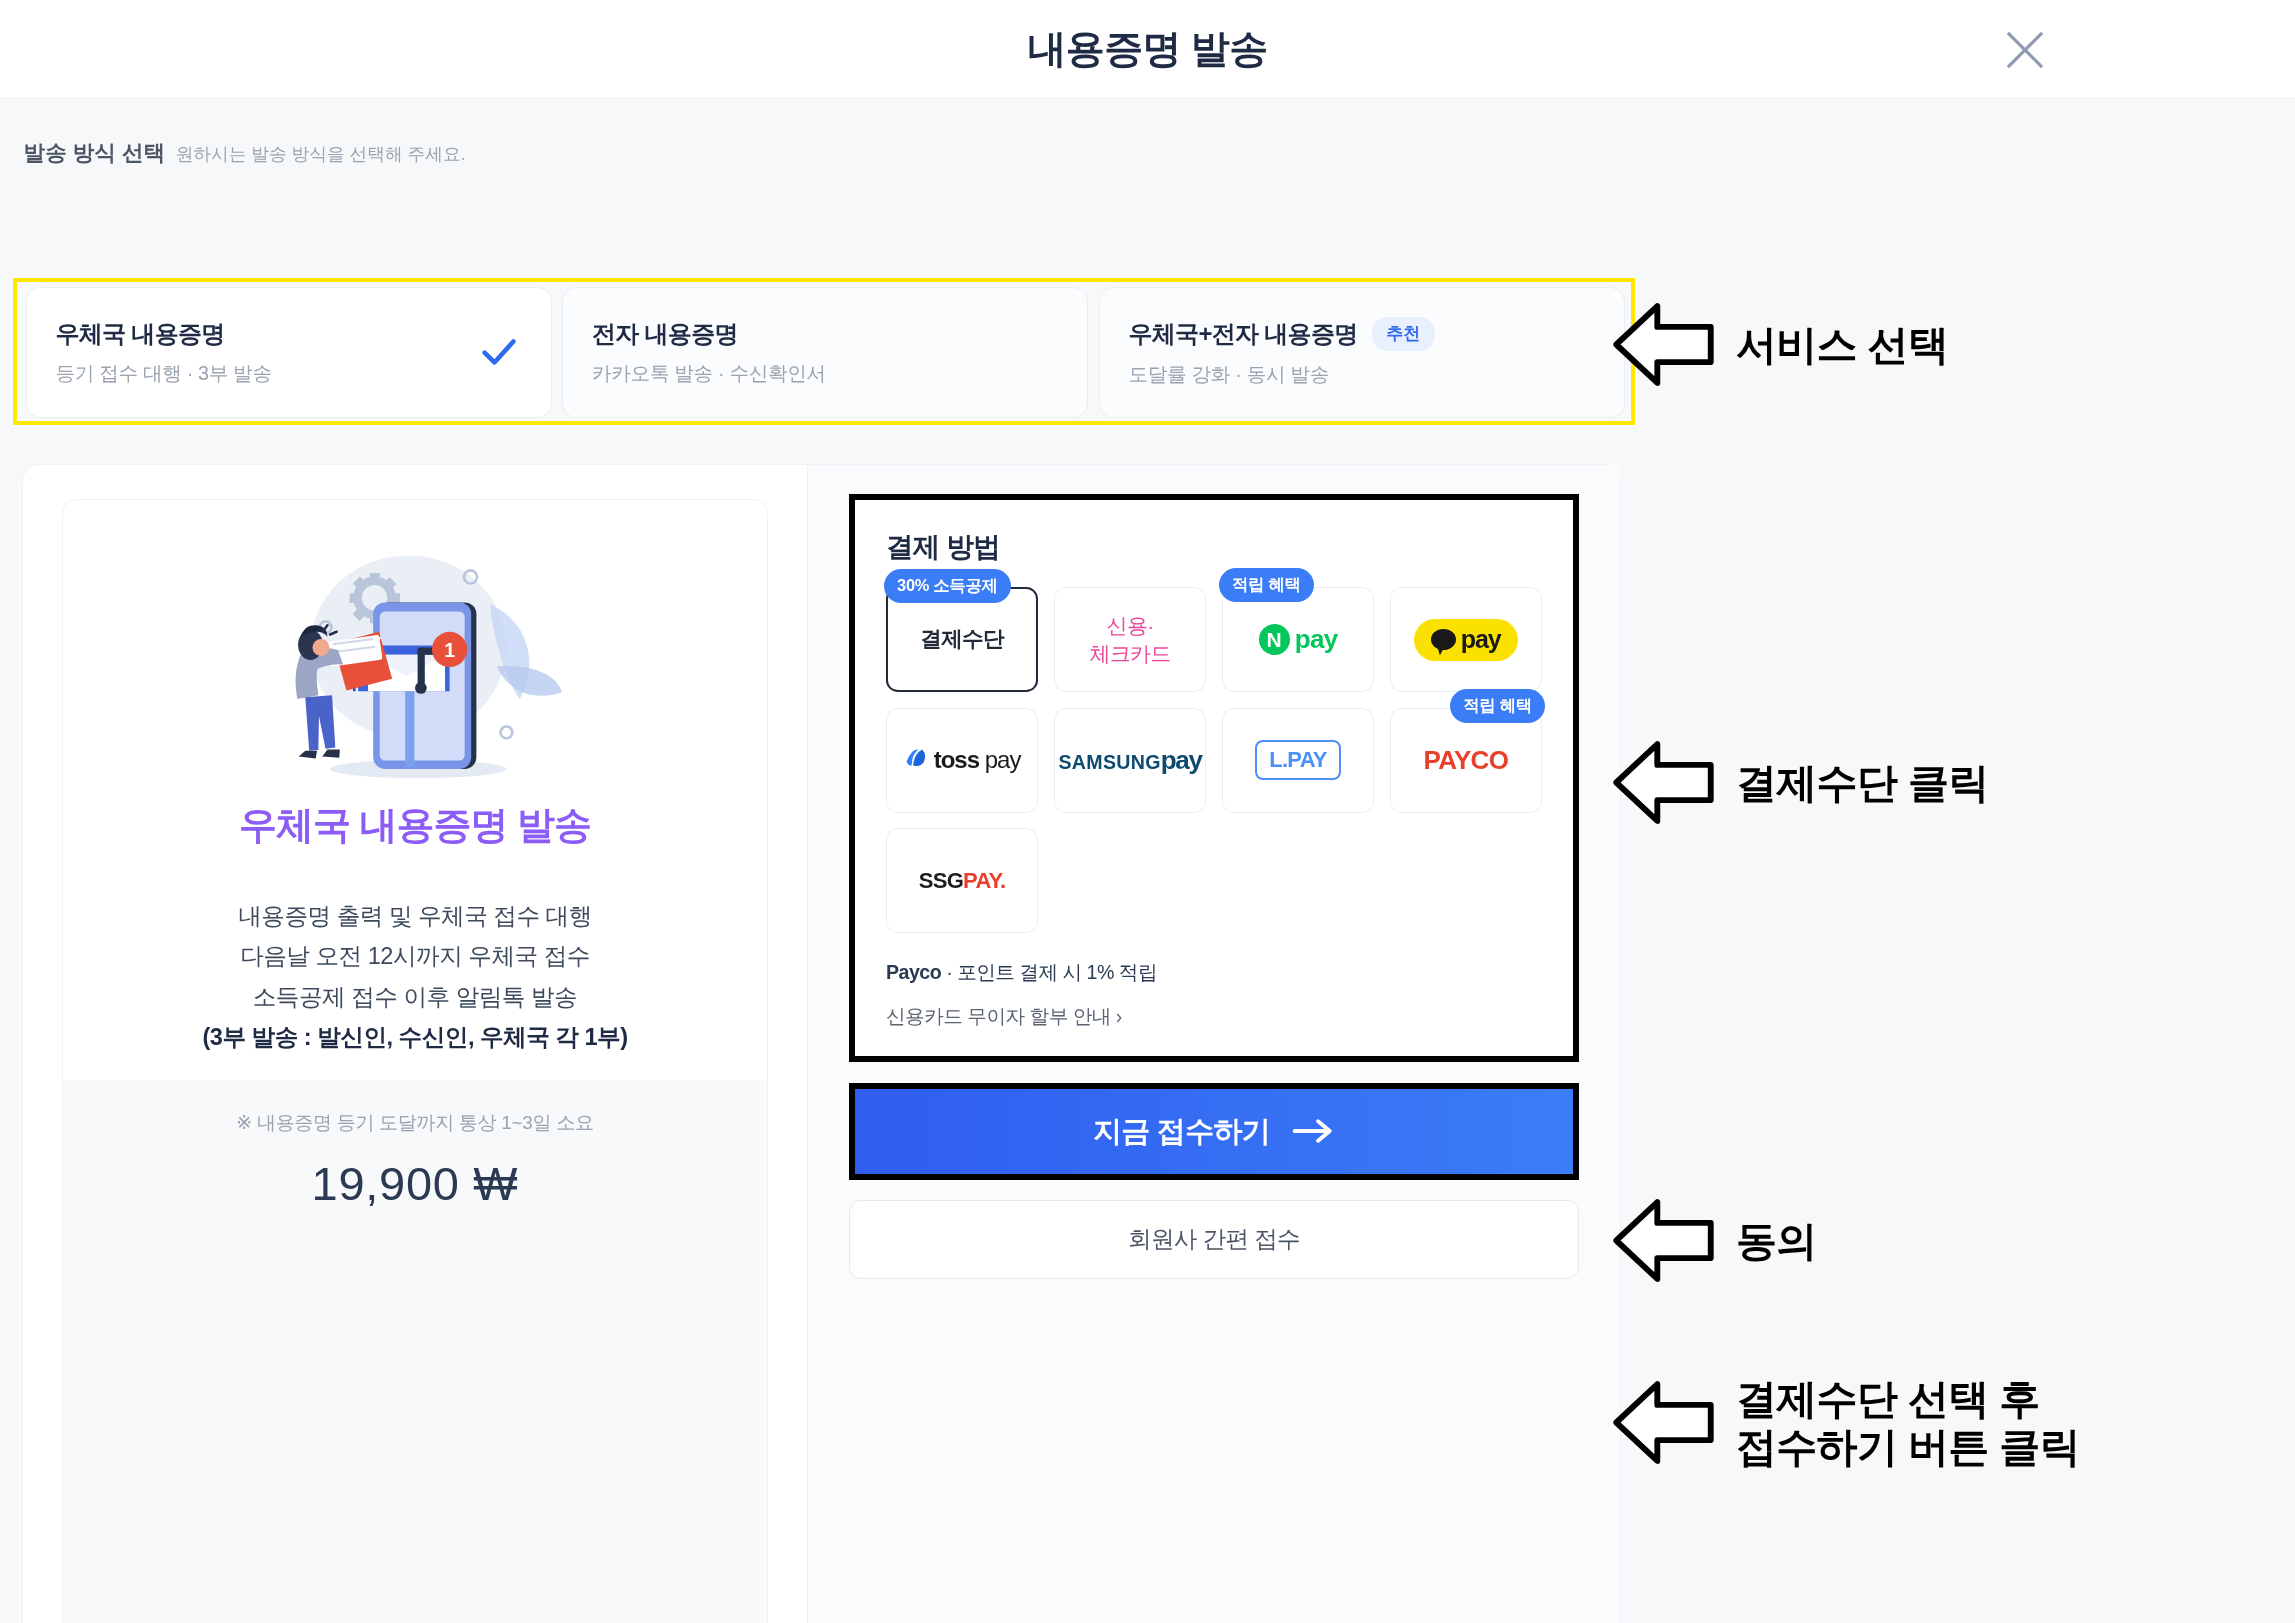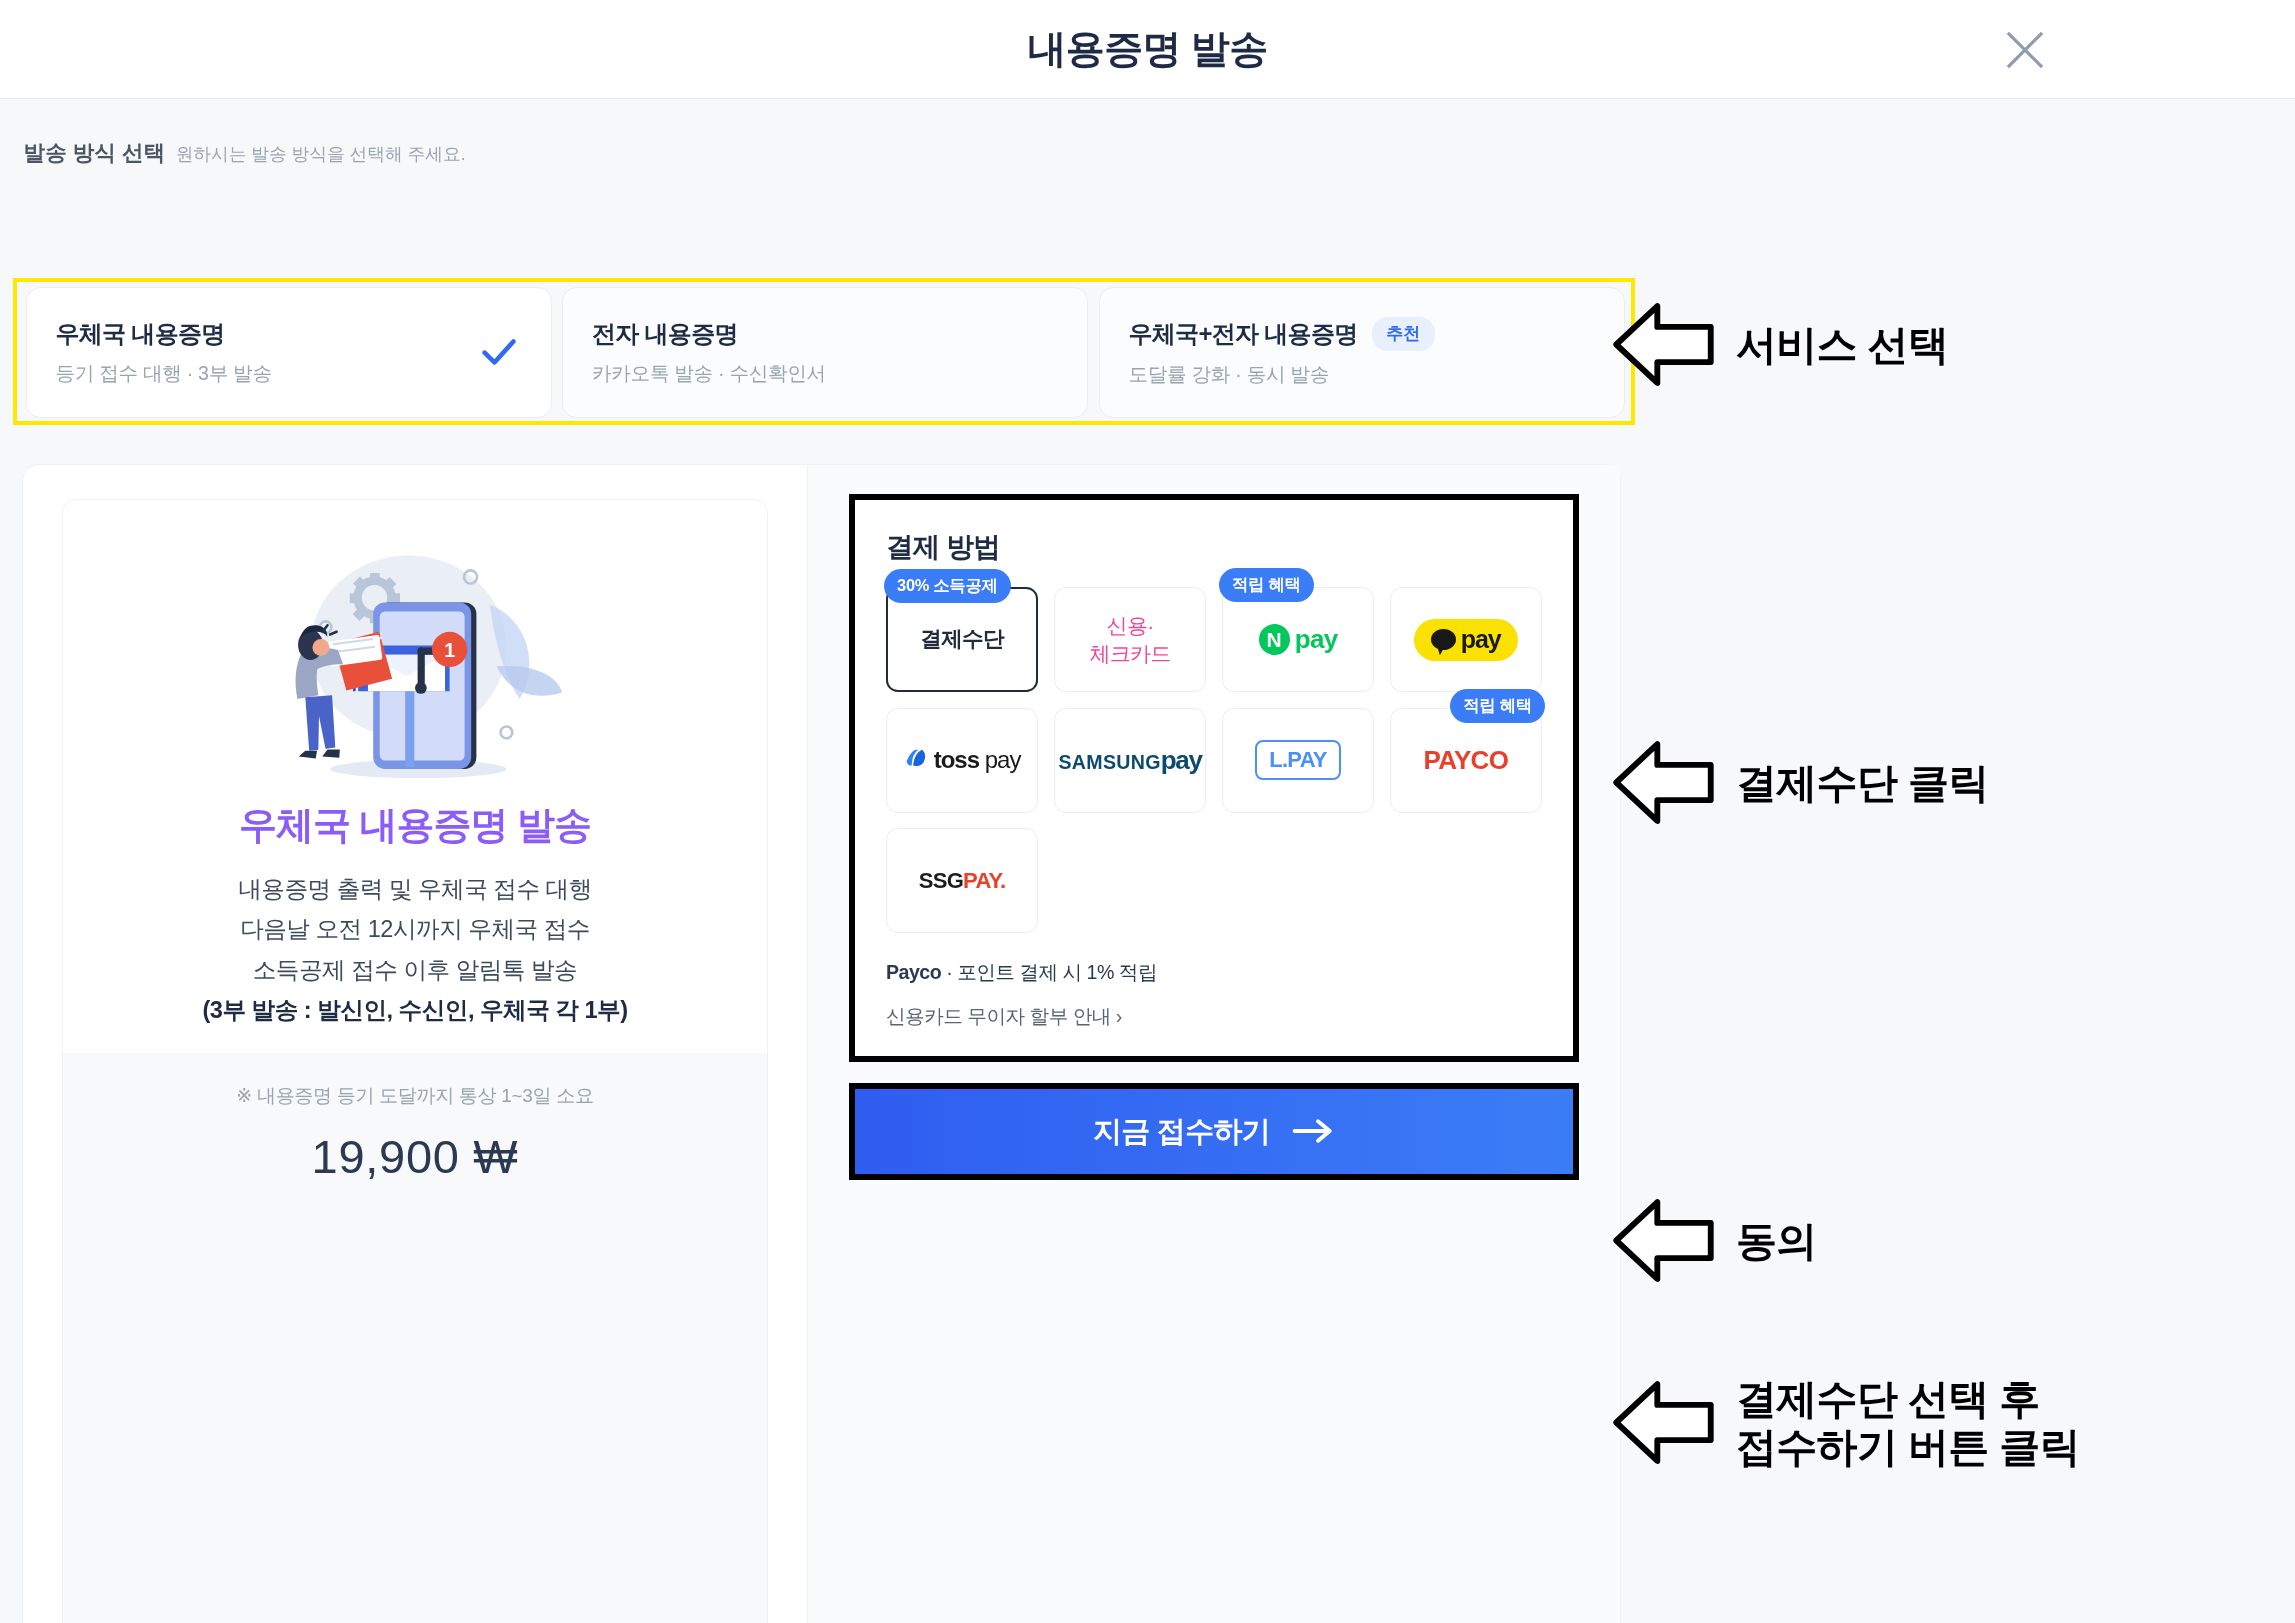--- a/index.html
+++ b/index.html
@@ -121,21 +121,21 @@
     background: #ffffff;
     overflow: hidden;
     display: flex; flex-direction: column; align-items: center;
     padding-top: 26px;
   }
   .illus { width: 366px; height: 258px; }
   .prod-title {
     font-size: 38px; font-weight: 700; color: #8b5cf6;
     margin-top: 15.7px; letter-spacing: -1px;
   }
-  .prod-desc { margin-top: 18px; text-align: center; }
+  .prod-desc { margin-top: 45px; text-align: center; }
   .prod-desc div {
     font-size: 23.6px; color: #3d4a5c; line-height: 1.72;
     letter-spacing: -0.5px;
   }
   .prod-desc div.bold { font-weight: 700; color: #1f2a44; }
   .prod-footer {
     margin-top: 22px;
     width: 100%;
     background: #f7f9fb;
     flex: 1;
@@ -519,20 +519,23 @@
           <span class="txt">지금 접수하기</span>
           <span>
             <svg width="43" height="26" viewBox="0 0 66 40">
               <line x1="4" y1="20" x2="56" y2="20" stroke="#ffffff" stroke-width="6" stroke-linecap="round"></line>
               <polyline points="40,5 58,20 40,35" fill="none" stroke="#ffffff" stroke-width="6" stroke-linecap="round" stroke-linejoin="round"></polyline>
             </svg>
           </span>
         </div>
       </div>
 
+      <div class="secondary-btn">
+        <span class="txt">회원사 간편 접수</span>
+      </div>
 
     </div>
   </div>
 
   <div class="annot" style="left:1613px; top:203px;">
     <span class="arrow-left">
       <svg width="101" height="85" viewBox="0 0 155 130">
         <polygon points="5,65 68,6 68,38 150,38 150,92 68,92 68,124" fill="#ffffff" stroke="#000000" stroke-width="9" stroke-linejoin="round"></polygon>
       </svg>
     </span>

